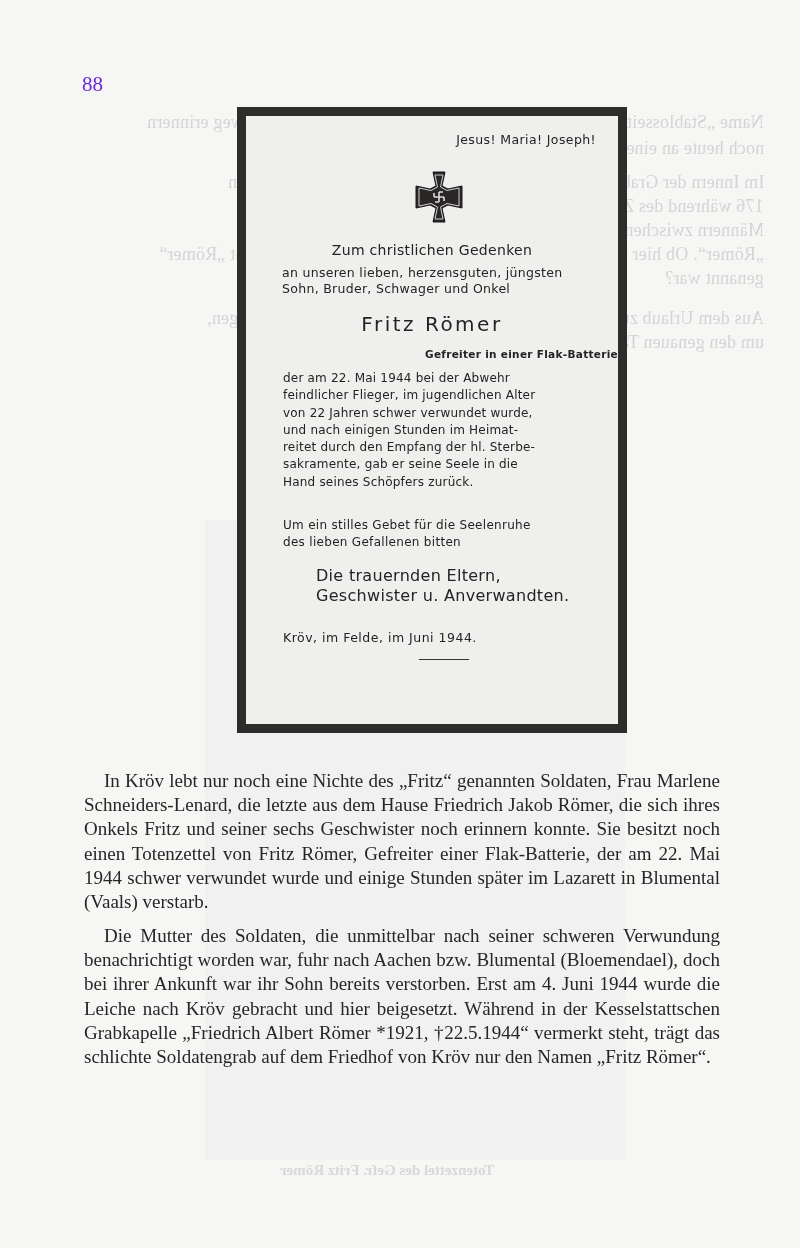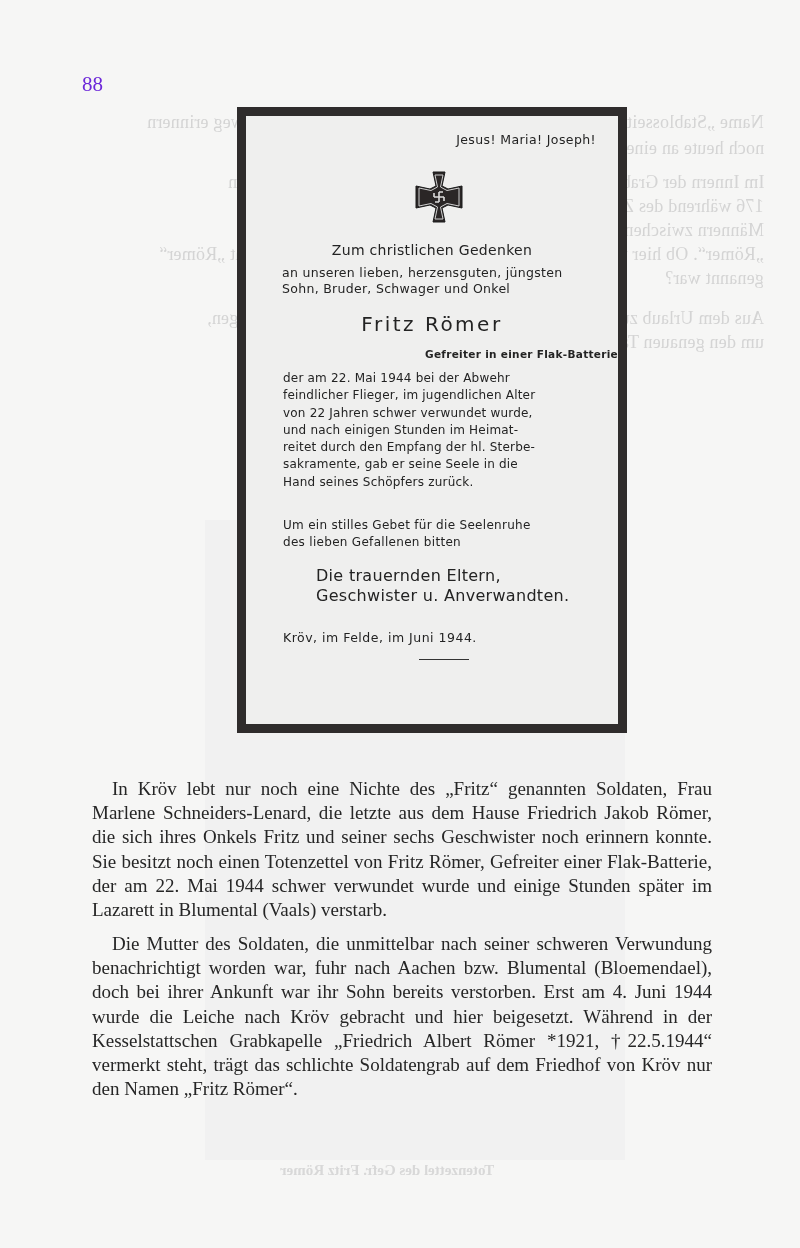--- a/index.html
+++ b/index.html
@@ -78,21 +78,21 @@
   }
   .funeral-note {
     position: absolute; top: 560px; left: 37px; right: 22px;
     font-size: 10px; line-height: 12px; font-weight: bold; letter-spacing: 0.3px;
   }
   .main-text {
     position: absolute; left: 80px; width: 644px;
     font-family: "Liberation Serif", serif; font-size: 19px; line-height: 24.2px;
     text-align: justify; color: #262626;
   }
-  .main-text p { margin: 12px; text-indent: 20px; }
+  .main-text p { margin: 4px; text-indent: 20px; }
   .p1 { top: 765px; }
   .p2 { top: 920px; }
 </style>
 </head>
 <body>
 
 <div class="bleed">
   <div class="bleed-photo"></div>
   <div class="bleed-line" style="top:112px;">Name „Stablosseite“ (Stablo-Malmedy) und mehrere Jahrhunderte hinweg erinnern</div>
   <div class="bleed-line" style="top:138px;">noch heute an eine stolze Vergangenheit.</div>

